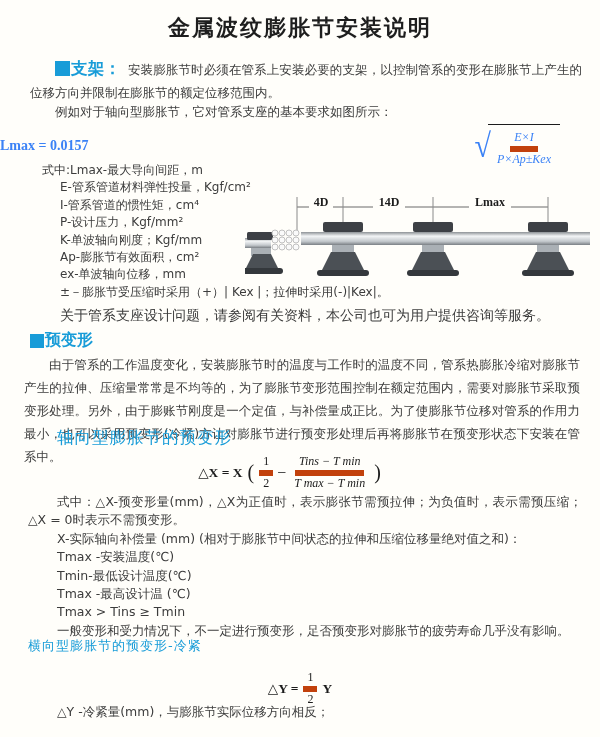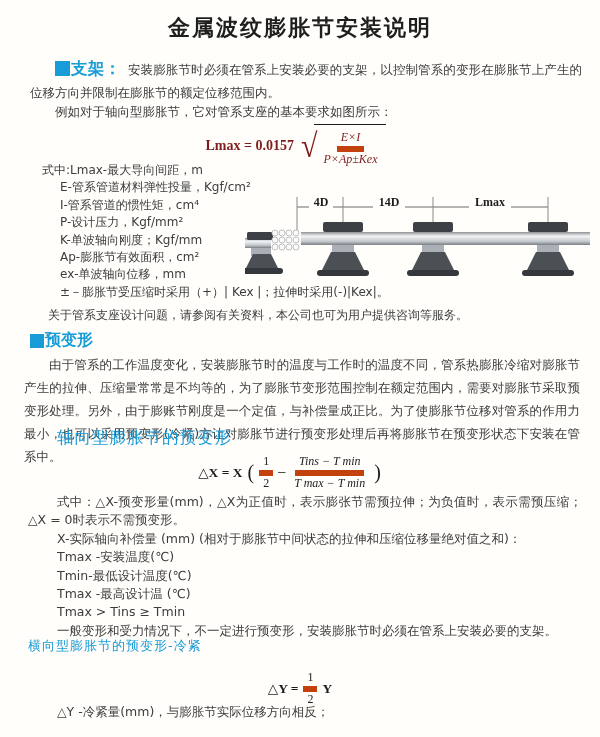--- a/index.html
+++ b/index.html
@@ -20,35 +20,35 @@
   .para1 { position:absolute; top:57px; left:30px; width:552px; text-indent:25px; }
   .sq {
     display:inline-block; width:15px; height:15px; background:#189cd8;
     vertical-align:-2px; margin-right:1px;
   }
   .sec-head { color:#189cd8; font-size:16.5px; font-weight:bold; margin-right:7px; }
   .para2 { position:absolute; top:100px; left:30px; width:552px; text-indent:25px; }
   
   .formula1 {
     position:absolute; top:124px; left:0; width:560px;
-    display:flex; justify-content:center; align-items:center;
-    font-family:"Liberation Serif","DejaVu Serif",serif; color:#7f1d1d;padding-left:32px;
+    display:flex; justify-content:space-between; align-items:center;
+    font-family:"Liberation Serif","DejaVu Serif",serif; color:#3b82f6;
   }
   .f-lhs { font-weight:bold; font-size:14px; }
   .sqrt { display:inline-flex; align-items:center; margin-left:7px; }
   .sqrt-rad { font-size:30px; line-height:0.9; font-weight:400; margin-right:-3px; transform:scaleY(1.12); }
   .sqrt-body { border-top:1.6px solid #1c1c1c; padding:2px 5px 0 5px; }
   .frac { display:inline-flex; flex-direction:column; align-items:center; font-size:12px; line-height:1.3; font-style:italic; }
   .frac .num { border-bottom:6px solid #c2410c; padding:0 4px; }
   .frac .den { padding:0 4px; }
   
   .varlist { position:absolute; top:162px; left:42px; font-size:12px; line-height:17.4px; }
   .varlist p { margin:0; }
   .varlist p.ind { padding-left:18px; }
-  .note-line { position:absolute; top:307px; left:48px; font-size:12px; }
+  .note-line { position:absolute; top:307px; left:60px; font-size:14px; }
   
   .diagram { position:absolute; left:245px; top:194px; width:345px; height:96px; }
   .dim-label { font-family:"Liberation Serif","DejaVu Serif",serif; font-weight:bold; font-size:12px; fill:#1c1c1c; }
   
   .sec2-head {
     position:absolute; top:330px; left:30px;
     display:flex; align-items:center; color:#189cd8;
     font-size:16px; font-weight:600;
   }
   .sq2 { width:14px; height:14px; background:#189cd8; margin-right:1px; }
@@ -205,21 +205,21 @@
     <span class="paren">)</span>
   </div>
 
   <div class="axial-lines">
     <p>式中：△X-预变形量(mm)，△X为正值时，表示膨张节需预拉伸；为负值时，表示需预压缩；△X = 0时表示不需预变形。</p>
     <p>X-实际轴向补偿量 (mm) (相对于膨胀节中间状态的拉伸和压缩位移量绝对值之和)：</p>
     <p>Tmax -安装温度(℃)</p>
     <p>Tmin-最低设计温度(℃)</p>
     <p>Tmax -最高设计温 (℃)</p>
     <p>Tmax &gt; Tins ≥ Tmin</p>
-    <p>一般变形和受力情况下，不一定进行预变形，安装膨胀节时必须在管系上安装必要的支架。</p>
+    <p>一般变形和受力情况下，不一定进行预变形，足否预变形对膨胀节的疲劳寿命几乎没有影响。</p>
   </div>
 
   <h3 class="subhead sub2">横向型膨胀节的预变形-冷紧</h3>
 
   <div class="formula3">
     <span class="f-lhs">△Y =</span>
     <span class="frac" style="font-style:normal">
       <span class="num">1</span>
       <span class="den">2</span>
     </span>

